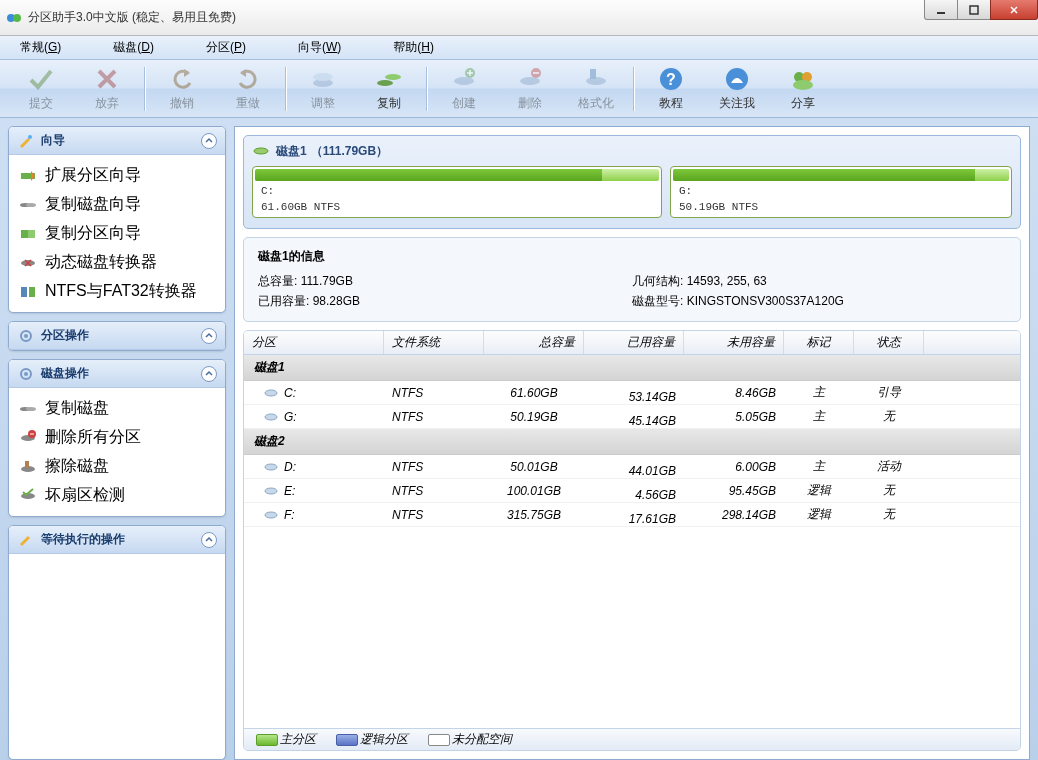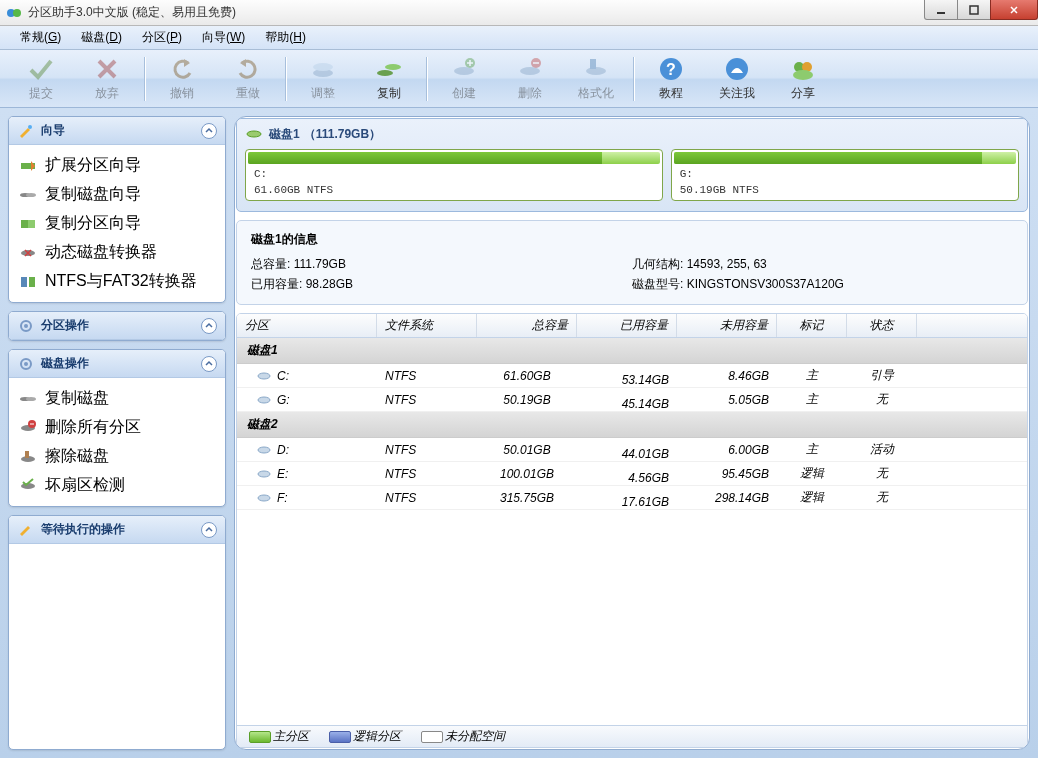--- a/index.html
+++ b/index.html
@@ -1,29 +1,29 @@
 <!DOCTYPE html>
 <html><head>
 <meta charset="utf-8">
 <style>
 * { margin: 0; padding: 0; box-sizing: border-box; font-family: "Microsoft YaHei", SimSun, Arial, sans-serif; }
 body { background: #fff; width: 1038px; height: 760px; overflow: hidden; }
 
 
-.titlebar { height: 26px; background: linear-gradient(to bottom, #fdfdfd, #eaeaea); border-bottom: 1px solid #b8b8b8; display: flex; align-items: center; padding-left: 6px; position: relative; }
+.titlebar { height: 36px; background: linear-gradient(to bottom, #fdfdfd, #eaeaea); border-bottom: 1px solid #b8b8b8; display: flex; align-items: center; padding-left: 6px; position: relative; }
 .titlebar-icon { width: 16px; height: 16px; margin-right: 6px; }
 .titlebar-text { font-size: 12px; color: #333; }
 .window-controls { position: absolute; right: 0; top: 0; display: flex; }
 .win-btn { width: 34px; height: 20px; border: 1px solid #888; border-top: none; display: flex; align-items: center; justify-content: center; margin-left: -1px; background: linear-gradient(to bottom,#f5f5f5,#d8d8d8); cursor: pointer; }
 .win-btn.close { width: 48px; background: linear-gradient(to bottom,#e67a6f,#c64030); border-color:#8a2c22; border-top-right-radius:0; border-bottom-right-radius:3px;}
 .win-btn svg { width: 10px; height: 10px; }
 .win-btn.min { border-bottom-left-radius:3px; }
 
 
-.menubar { height: 24px; background: linear-gradient(to bottom,#e9f1fb,#d4e3f7); border-bottom: 1px solid #a8bdd6; display: flex; align-items: center; padding-left: 10px; font-size: 12px; }
+.menubar { height: 24px; background: linear-gradient(to bottom,#e9f1fb,#d4e3f7); border-bottom: 1px solid #a8bdd6; display: flex; align-items: center; padding-left: 10px; font-size: 12px; gap: 32px; }
 .menu-item { padding: 3px 10px; cursor: pointer; }
 .menu-item u { text-decoration: underline; }
 
 
 .toolbar { height: 58px; background: linear-gradient(to bottom,#e8f0fb 0%,#d5e4f6 48%,#c3d8f1 52%,#d8e6f7 100%); border-bottom: 1px solid #9db7d8; display: flex; align-items: center; padding: 0 8px; gap: 0; }
 .tb-btn { width: 66px; height: 52px; display: flex; flex-direction: column; align-items: center; justify-content: center; cursor: pointer; font-size: 12px; color: #333; border-radius:3px;}
 .tb-btn.disabled { opacity: 0.45; cursor: default; }
 .tb-btn .icon { width: 28px; height: 28px; margin-bottom: 2px; display:flex; align-items:center; justify-content:center;}
 .tb-sep { width: 1px; height: 44px; background: #a7bfdc; margin: 0 4px; box-shadow: 1px 0 0 #fff;}
 
@@ -35,21 +35,21 @@
 .panel { background: #fff; border: 1px solid #8fabd0; border-radius: 5px; overflow: hidden; box-shadow: 0 1px 2px rgba(0,0,0,0.1);}
 .panel-header { height: 28px; background: linear-gradient(to bottom,#e6effa,#c6d9f1); display: flex; align-items: center; padding: 0 8px; font-size: 12px; font-weight: bold; color: #1a3d6e; border-bottom: 1px solid #b3c9e5; }
 .panel-header .hicon { width: 18px; height: 18px; margin-right: 6px; display:flex;align-items:center;justify-content:center;}
 .panel-header .collapse { margin-left: auto; width: 16px; height: 16px; border: 1px solid #7a9ac6; border-radius: 8px; background:#fff; display:flex;align-items:center;justify-content:center; cursor:pointer;}
 .panel-body { padding: 6px 4px; }
 .panel-item { display: flex; align-items: center; padding: 4px 6px; font-size: 16px; cursor: pointer; border-radius:3px;}
 .panel-item .picon { width: 18px; height: 18px; margin-right: 8px; display:flex;align-items:center;justify-content:center;}
 .panel.flex-grow { flex: 1; }
 
 
-.content { flex: 1; background: #fff; border: 1px solid #8fabd0; border-radius: 12px; padding: 1px; display: flex; flex-direction: column; gap: 8px; overflow:hidden;}
+.content { flex: 1; background: #fff; border: 1px solid #8fabd0; border-radius: 0; padding: 8px; display: flex; flex-direction: column; gap: 8px; overflow:hidden;}
 
 .disk-block { border: 1px solid #9cb9dd; border-radius: 5px; background: linear-gradient(to bottom,#eaf1fb,#d8e5f5); padding: 6px 8px 10px; }
 .disk-title { display:flex; align-items:center; font-size:12px; font-weight:bold; color:#2a4a7a; margin-bottom:6px;}
 .disk-title .dicon{width:18px;height:18px;margin-right:6px;}
 .part-bars { display: flex; gap: 8px; }
 .part-bar { flex:1; border: 1px solid #7fa64a; border-radius: 4px; background:#fff; padding:2px; min-height:52px;}
 .part-bar.g{flex:0 0 45%;}
 .part-usage { height: 12px; background: linear-gradient(to bottom,#cef0a6,#8dd04a); border-radius:2px; position:relative; overflow:hidden;}
 .part-usage .used{height:100%; background:linear-gradient(to bottom,#7dc83a,#5aa420);}
 .part-label { font-size: 11px; color: #333; padding:4px 6px 0; font-family:"Courier New",monospace;}

